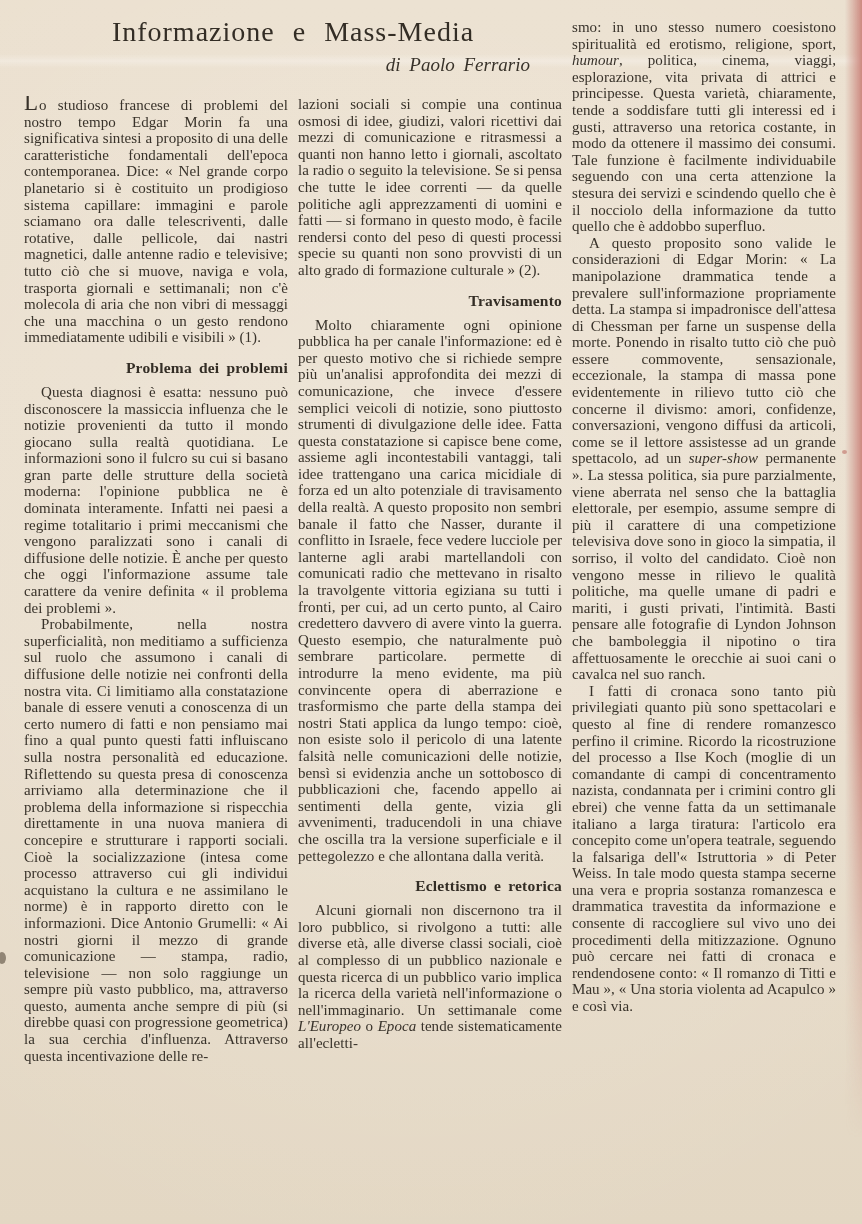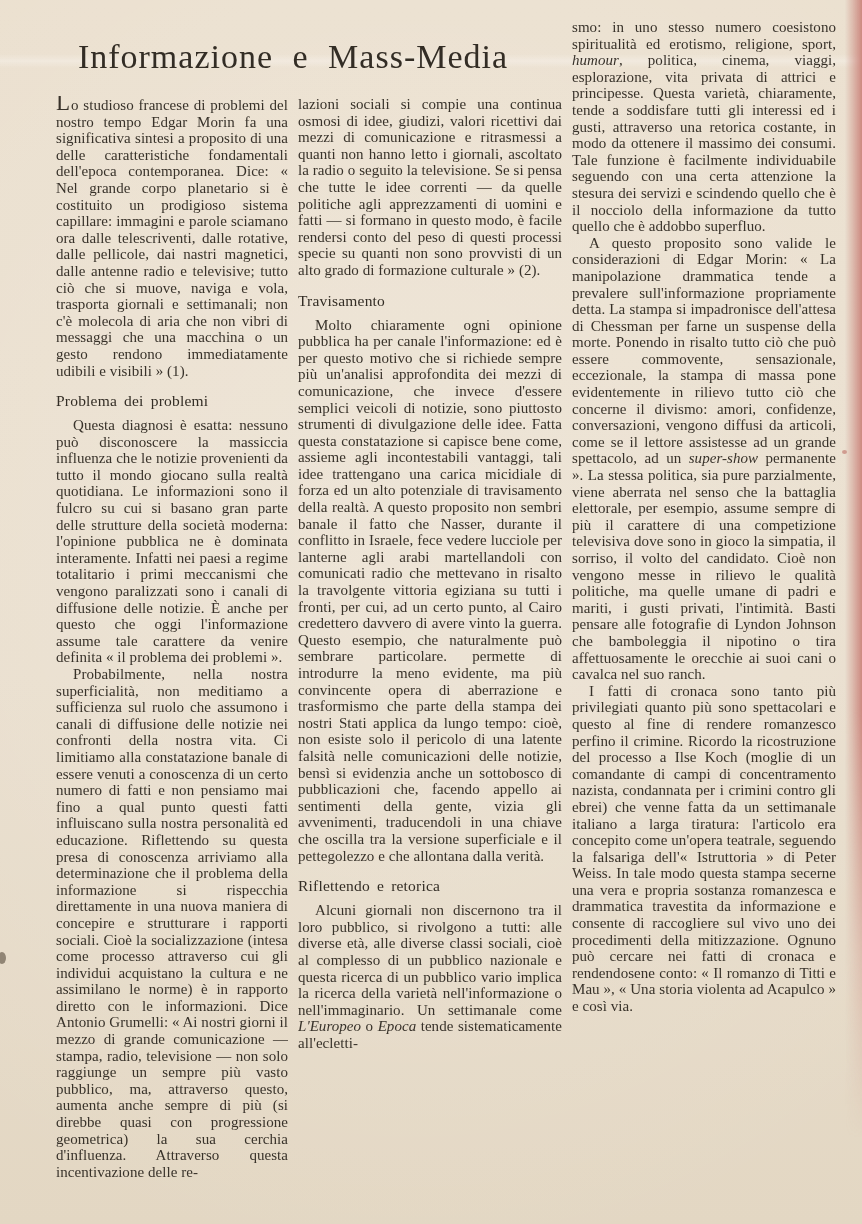--- a/index.html
+++ b/index.html
@@ -45,76 +45,78 @@
     grid-template-columns:264px 264px 264px;
     grid-template-rows:auto 1fr;
     column-gap:10px;
     padding:14px 26px 0 24px;
     height:1210px;
     box-sizing:border-box;
   }
 
   .article-header { grid-column:1 / 3; grid-row:1; padding-bottom:20px; }
   .article-title {
-    margin:24px 0 0 0;
-    font-size:34px; font-weight:normal;
+    margin:2px 0 0 0;
+    font-size:28px; font-weight:normal;
     text-align:center; letter-spacing:1px; word-spacing:10px;
     color:#332d25;
   }
   .article-byline {
     margin:6px 32px 0 0;
     text-align:right;
     font-style:italic; font-size:19px; word-spacing:4px;
     color:#38322a;
   }
 
   .text-column { overflow:hidden; }
-  .col-1 { grid-column:1; grid-row:2;margin-left:32px; }
+  .col-1 { grid-column:1; grid-row:2; }
   .col-2 { grid-column:2; grid-row:2; }
   .col-3 { grid-column:3; grid-row:1 / 3; padding-top:5px; }
 
   .body-paragraph {
     margin:0;
     font-size:15px; line-height:16.6px;
     text-align:justify;
     letter-spacing:.05px;
     hyphens:auto;font-family:Liberation Serif, serif; -webkit-hyphens:auto;
   }
   .body-paragraph.indent { text-indent:17px; }
   .body-paragraph.dropcap::first-letter {
     font-size:23px; line-height:14px; letter-spacing:1px;
   }
   .section-heading {
     margin:13px 0 7px 0;
-    font-size:15.5px; font-weight:normal; letter-spacing:.2px;
+    font-size:15.5px; font-weight:bold; letter-spacing:.2px;
     word-spacing:3px;
     color:#332d25;
+    text-align:right;
   }
 </style>
 </head>
 <body>
 
 <div class="page">
   <div class="layout">
 
     <header class="article-header">
       <h1 class="article-title">Informazione e Mass-Media</h1>
+      <div class="article-byline">di Paolo Ferrario</div>
     </header>
 
     <section class="text-column col-1">
         <p class="body-paragraph dropcap">Lo studioso francese di problemi del nostro tempo Edgar Morin fa una significativa sintesi a proposito di una delle caratteristiche fondamentali dell'epoca contemporanea. Dice: « Nel grande corpo planetario si è costituito un prodigioso sistema capillare: immagini e parole sciamano ora dalle telescriventi, dalle rotative, dalle pellicole, dai nastri magnetici, dalle antenne radio e televisive; tutto ciò che si muove, naviga e vola, trasporta giornali e settimanali; non c'è molecola di aria che non vibri di messaggi che una macchina o un gesto rendono immediatamente udibili e visibili » (1).</p>
         <h3 class="section-heading">Problema dei problemi</h3>
         <p class="body-paragraph indent">Questa diagnosi è esatta: nessuno può disconoscere la massiccia influenza che le notizie provenienti da tutto il mondo giocano sulla realtà quotidiana. Le informazioni sono il fulcro su cui si basano gran parte delle strutture della società moderna: l'opinione pubblica ne è dominata interamente. Infatti nei paesi a regime totalitario i primi meccanismi che vengono paralizzati sono i canali di diffusione delle notizie. È anche per questo che oggi l'informazione assume tale carattere da venire definita « il problema dei problemi ».</p>
         <p class="body-paragraph indent">Probabilmente, nella nostra superficialità, non meditiamo a sufficienza sul ruolo che assumono i canali di diffusione delle notizie nei confronti della nostra vita. Ci limitiamo alla constatazione banale di essere venuti a conoscenza di un certo numero di fatti e non pensiamo mai fino a qual punto questi fatti influiscano sulla nostra personalità ed educazione. Riflettendo su questa presa di conoscenza arriviamo alla determinazione che il problema della informazione si rispecchia direttamente in una nuova maniera di concepire e strutturare i rapporti sociali. Cioè la socializzazione (intesa come processo attraverso cui gli individui acquistano la cultura e ne assimilano le norme) è in rapporto diretto con le informazioni. Dice Antonio Grumelli: « Ai nostri giorni il mezzo di grande comunicazione — stampa, radio, televisione — non solo raggiunge un sempre più vasto pubblico, ma, attraverso questo, aumenta anche sempre di più (si direbbe quasi con progressione geometrica) la sua cerchia d'influenza. Attraverso questa incentivazione delle re-</p>
       </section>
     <section class="text-column col-2">
         <p class="body-paragraph">lazioni sociali si compie una continua osmosi di idee, giudizi, valori ricettivi dai mezzi di comunicazione e ritrasmessi a quanti non hanno letto i giornali, ascoltato la radio o seguito la televisione. Se si pensa che tutte le idee correnti — da quelle politiche agli apprezzamenti di uomini e fatti — si formano in questo modo, è facile rendersi conto del peso di questi processi specie su quanti non sono provvisti di un alto grado di formazione culturale » (2).</p>
         <h3 class="section-heading">Travisamento</h3>
         <p class="body-paragraph indent">Molto chiaramente ogni opinione pubblica ha per canale l'informazione: ed è per questo motivo che si richiede sempre più un'analisi approfondita dei mezzi di comunicazione, che invece d'essere semplici veicoli di notizie, sono piuttosto strumenti di divulgazione delle idee. Fatta questa constatazione si capisce bene come, assieme agli incontestabili vantaggi, tali idee trattengano una carica micidiale di forza ed un alto potenziale di travisamento della realtà. A questo proposito non sembri banale il fatto che Nasser, durante il conflitto in Israele, fece vedere lucciole per lanterne agli arabi martellandoli con comunicati radio che mettevano in risalto la travolgente vittoria egiziana su tutti i fronti, per cui, ad un certo punto, al Cairo credettero davvero di avere vinto la guerra. Questo esempio, che naturalmente può sembrare particolare. permette di introdurre la meno evidente, ma più convincente opera di aberrazione e trasformismo che parte della stampa dei nostri Stati applica da lungo tempo: cioè, non esiste solo il pericolo di una latente falsità nelle comunicazioni delle notizie, bensì si evidenzia anche un sottobosco di pubblicazioni che, facendo appello ai sentimenti della gente, vizia gli avvenimenti, traducendoli in una chiave che oscilla tra la versione superficiale e il pettegolezzo e che allontana dalla verità.</p>
-        <h3 class="section-heading">Riflettendo e retorica</h3>
+        <h3 class="section-heading">Eclettismo e retorica</h3>
         <p class="body-paragraph indent">Alcuni giornali non discernono tra il loro pubblico, si rivolgono a tutti: alle diverse età, alle diverse classi sociali, cioè al complesso di un pubblico nazionale e questa ricerca di un pubblico vario implica la ricerca della varietà nell'informazione o nell'immaginario. Un settimanale come <i>L'Europeo</i> o <i>Epoca</i> tende sistematicamente all'ecletti-</p>
       </section>
     <section class="text-column col-3">
         <p class="body-paragraph">smo: in uno stesso numero coesistono spiritualità ed erotismo, religione, sport, <i>humour</i>, politica, cinema, viaggi, esplorazione, vita privata di attrici e principesse. Questa varietà, chiaramente, tende a soddisfare tutti gli interessi ed i gusti, attraverso una retorica costante, in modo da ottenere il massimo dei consumi. Tale funzione è facilmente individuabile seguendo con una certa attenzione la stesura dei servizi e scindendo quello che è il nocciolo della informazione da tutto quello che è addobbo superfluo.</p>
         <p class="body-paragraph indent">A questo proposito sono valide le considerazioni di Edgar Morin: « La manipolazione drammatica tende a prevalere sull'informazione propriamente detta. La stampa si impadronisce dell'attesa di Chessman per farne un suspense della morte. Ponendo in risalto tutto ciò che può essere commovente, sensazionale, eccezionale, la stampa di massa pone evidentemente in rilievo tutto ciò che concerne il divismo: amori, confidenze, conversazioni, vengono diffusi da articoli, come se il lettore assistesse ad un grande spettacolo, ad un <i>super-show</i> permanente ». La stessa politica, sia pure parzialmente, viene aberrata nel senso che la battaglia elettorale, per esempio, assume sempre di più il carattere di una competizione televisiva dove sono in gioco la simpatia, il sorriso, il volto del candidato. Cioè non vengono messe in rilievo le qualità politiche, ma quelle umane di padri e mariti, i gusti privati, l'intimità. Basti pensare alle fotografie di Lyndon Johnson che bamboleggia il nipotino o tira affettuosamente le orecchie ai suoi cani o cavalca nel suo ranch.</p>
         <p class="body-paragraph indent">I fatti di cronaca sono tanto più privilegiati quanto più sono spettacolari e questo al fine di rendere romanzesco perfino il crimine. Ricordo la ricostruzione del processo a Ilse Koch (moglie di un comandante di campi di concentramento nazista, condannata per i crimini contro gli ebrei) che venne fatta da un settimanale italiano a larga tiratura: l'articolo era concepito come un'opera teatrale, seguendo la falsariga dell'« Istruttoria » di Peter Weiss. In tale modo questa stampa secerne una vera e propria sostanza romanzesca e drammatica travestita da informazione e consente di raccogliere sul vivo uno dei procedimenti della mitizzazione. Ognuno può cercare nei fatti di cronaca e rendendosene conto: « Il romanzo di Titti e Mau », « Una storia violenta ad Acapulco » e così via.</p>
       </section>
 
   </div>
 

